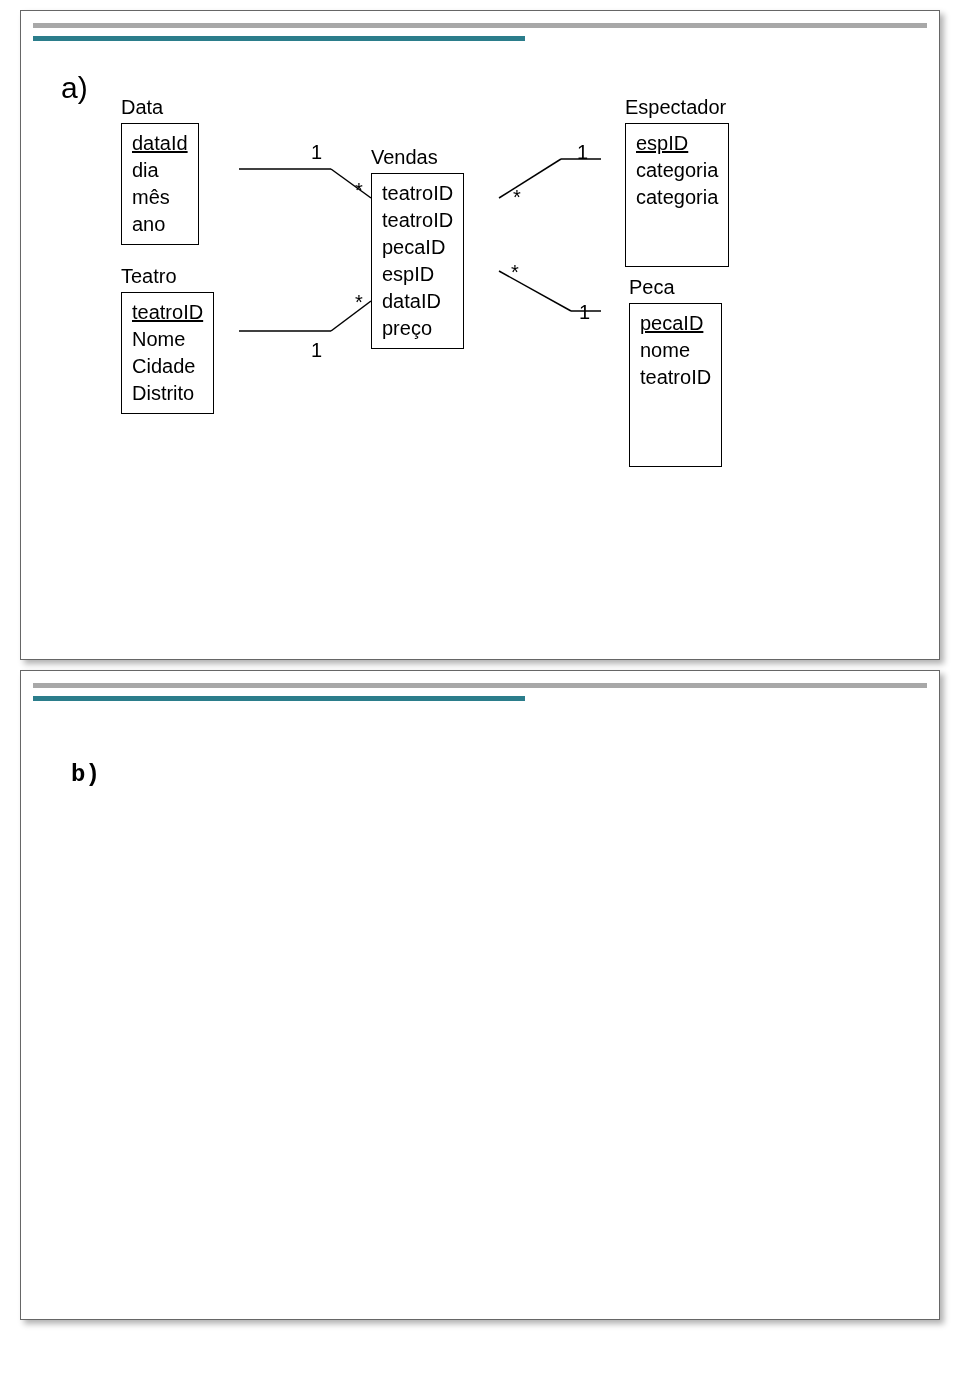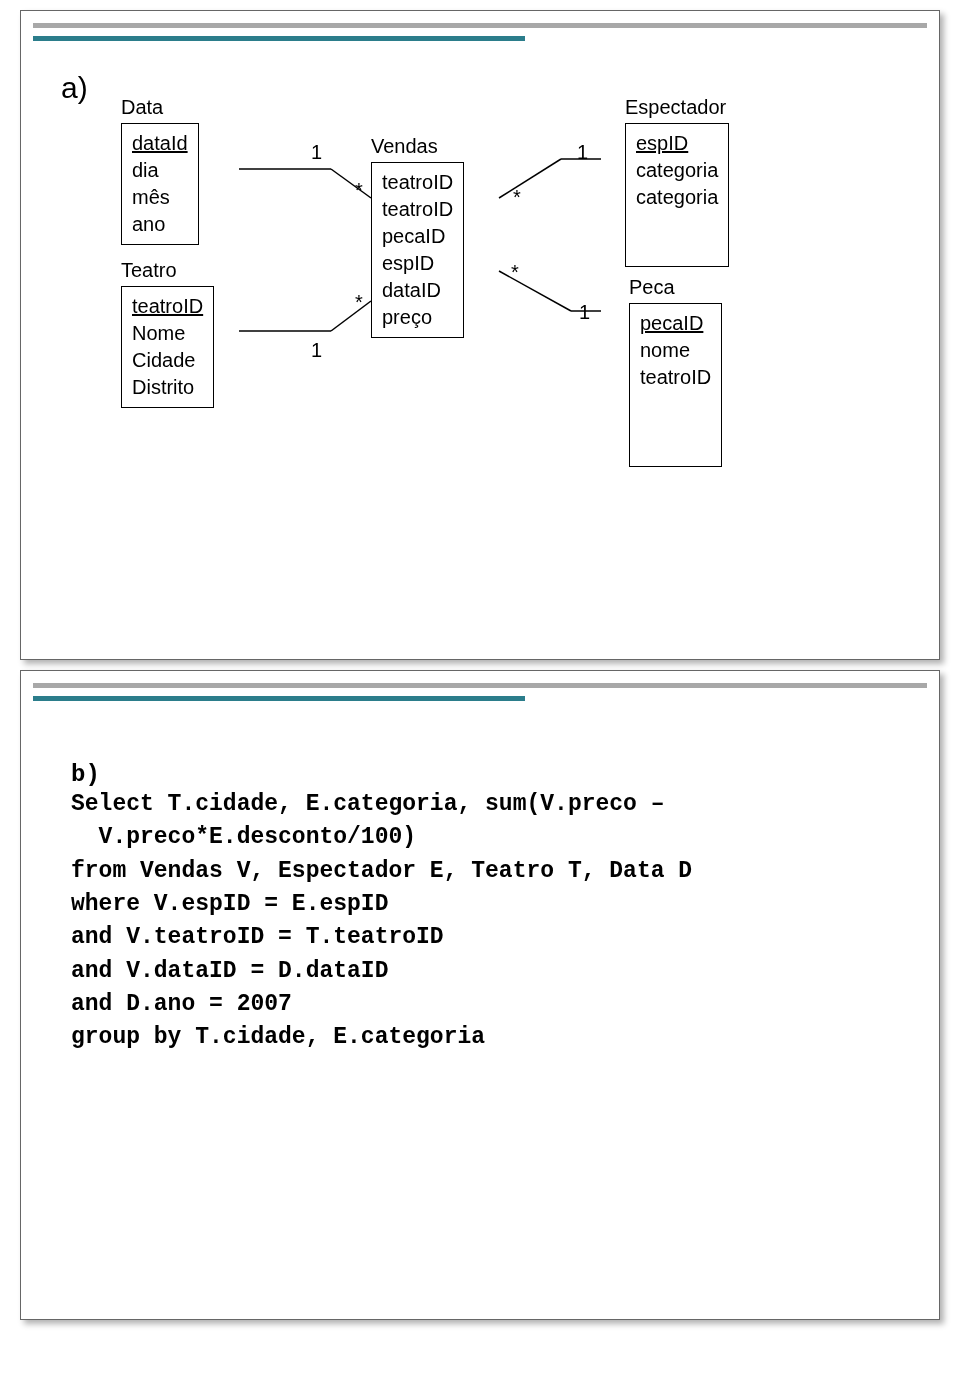--- a/index.html
+++ b/index.html
@@ -99,31 +99,31 @@
     <div class="entity" style="left:100px; top:55px;">
       <div class="entity-title">Data</div>
       <div class="entity-box">
         <div class="underline">dataId</div>
         <div>dia</div>
         <div>mês</div>
         <div>ano</div>
       </div>
     </div>
 
-    <div class="entity" style="left:100px; top:218px;">
+    <div class="entity" style="left:100px; top:224px;">
       <div class="entity-title">Teatro</div>
       <div class="entity-box">
         <div class="underline">teatroID</div>
         <div>Nome</div>
         <div>Cidade</div>
         <div>Distrito</div>
       </div>
     </div>
 
-    <div class="entity" style="left:350px; top:94px;">
+    <div class="entity" style="left:350px; top:105px;">
       <div class="entity-title">Vendas</div>
       <div class="entity-box">
         <div>teatroID</div>
         <div>teatroID</div>
         <div>pecaID</div>
         <div>espID</div>
         <div>dataID</div>
         <div>preço</div>
       </div>
     </div>
@@ -160,25 +160,17 @@
 
   </div>
 </div>
 
 <div class="slide slide2">
   <div class="bar-wrap" style="padding:0; margin-bottom:10px; position:absolute; top:12px; left:12px; right:12px;">
     <div class="bar-gray"></div>
     <div class="bar-teal"></div>
   </div>
   <div class="sql-label" style="margin-top:50px;">b)</div>
-  <div class="sql" style="margin-top:0;">Select T.cidade, E.categoria, sum(V.preco –
-  V.preco*E.desconto/100)
-from Vendas V, Espectador E, Teatro T, Data D
-where V.espID = E.espID
-and V.teatroID = T.teatroID
-and V.dataID = D.dataID
-and D.ano = 2007
-group by T.cidade, E.categoria</div>
 </div>
 
 <div class="pagenum">6</div>
 
 </div>
 
 </body></html>

